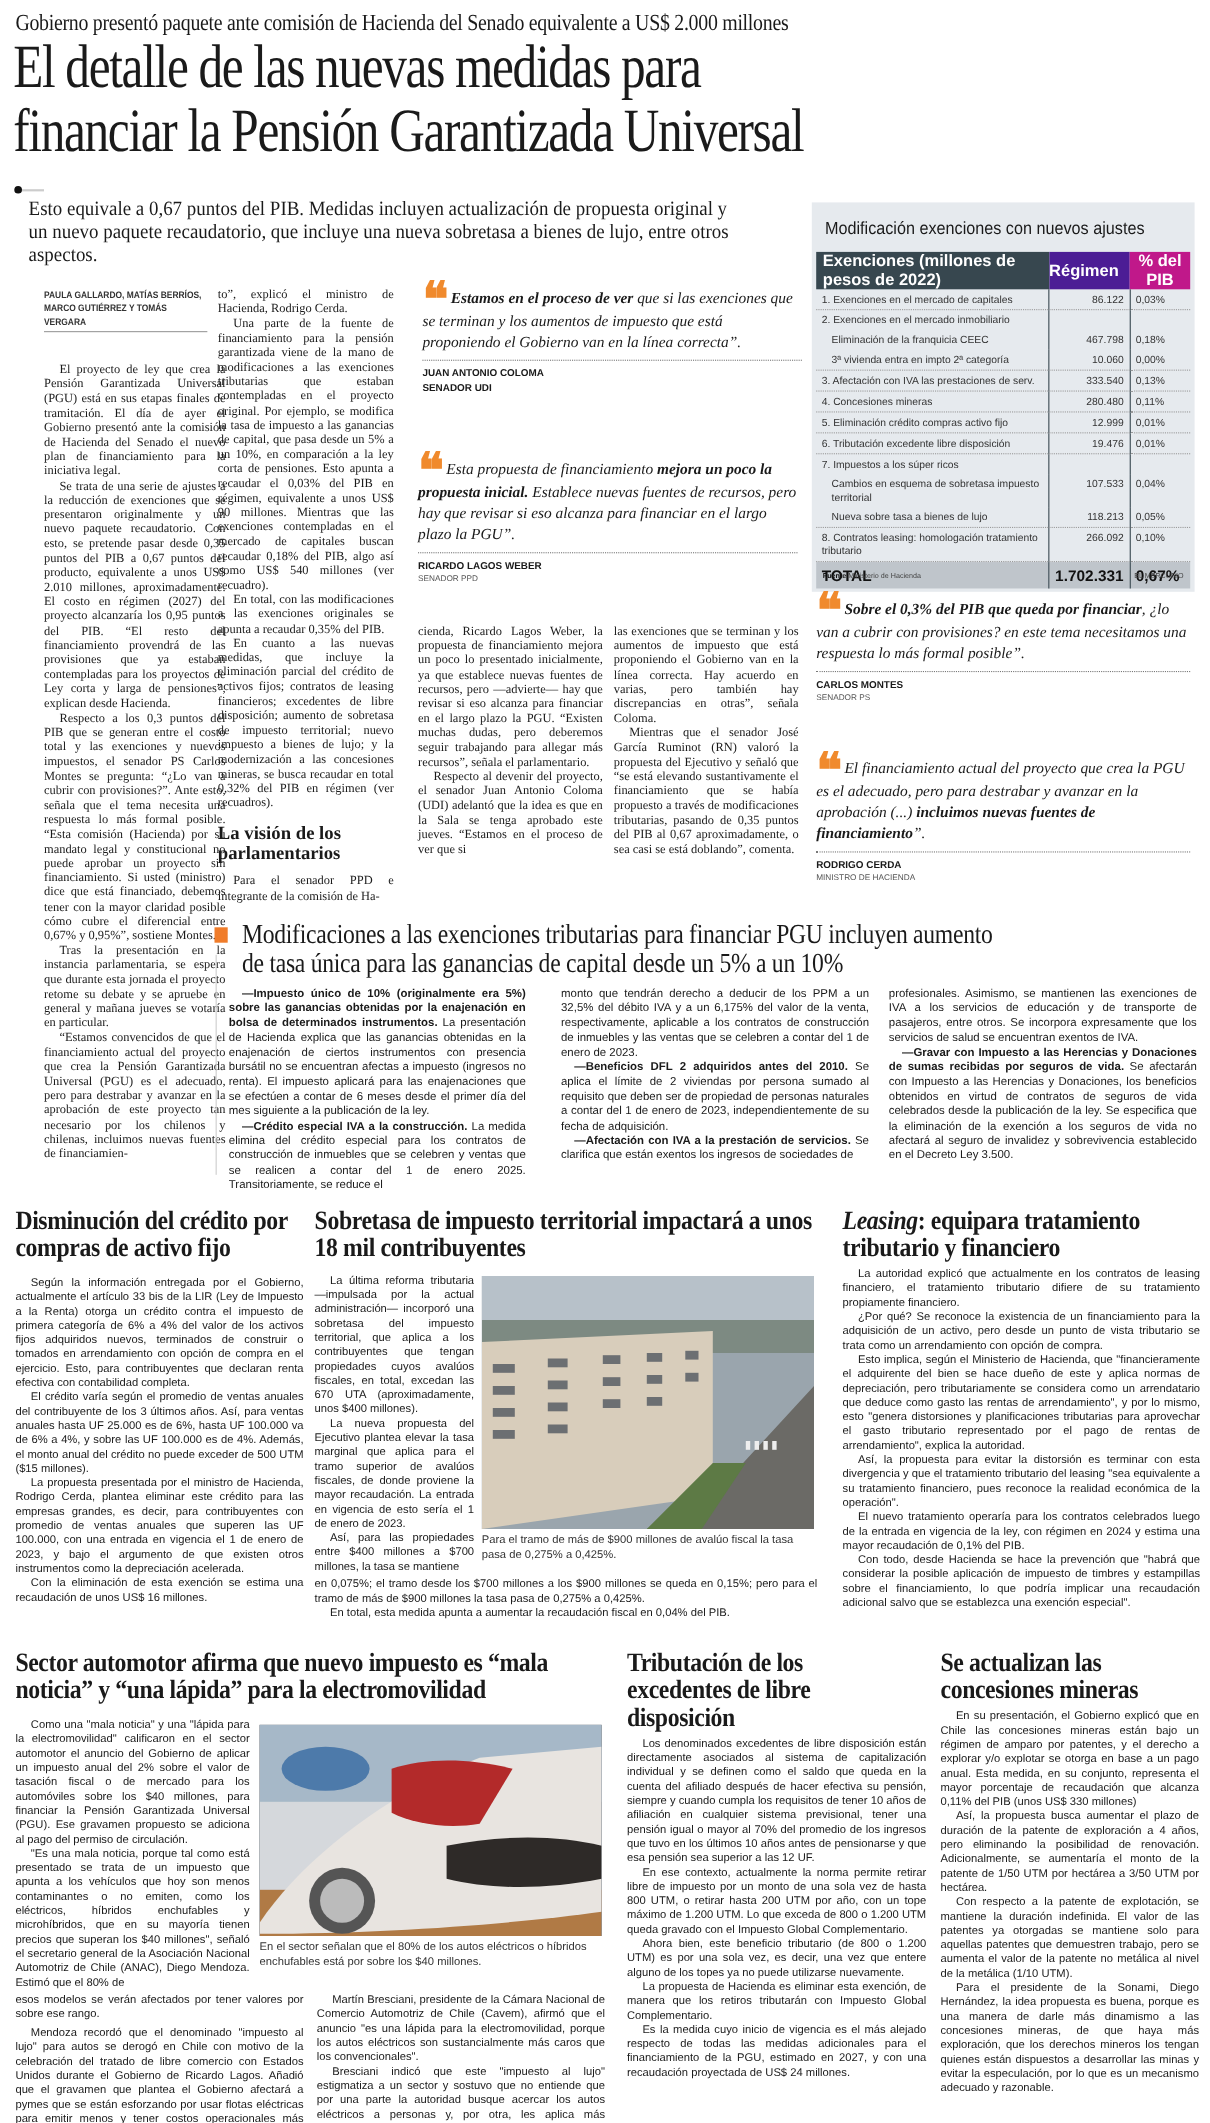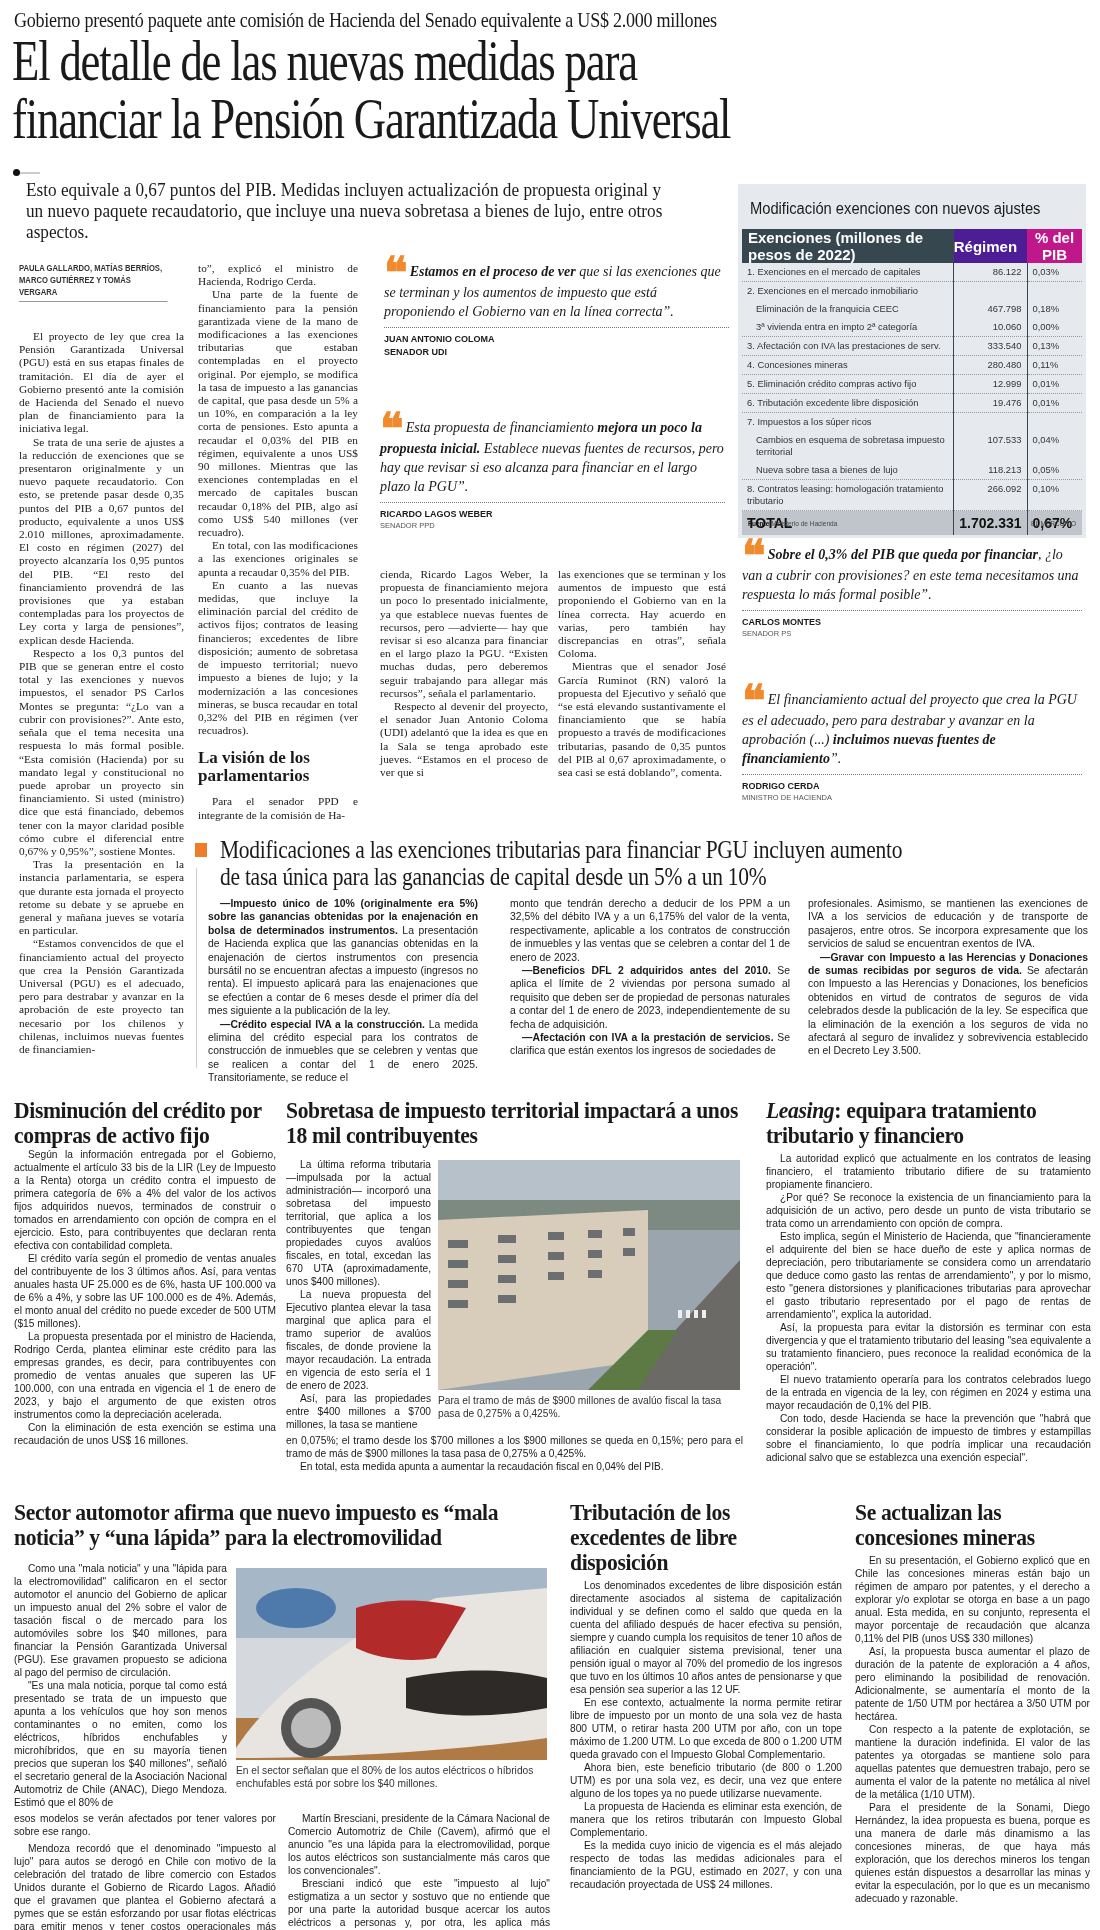--- a/index.html
+++ b/index.html
@@ -55,21 +55,21 @@
 
 <div class="abs kicker">Gobierno presentó paquete ante comisión de Hacienda del Senado equivalente a US$ 2.000 millones</div>
 <h1 class="abs headline">
   <span>El detalle de las nuevas medidas para</span><br>
   <span>financiar la Pensión Garantizada Universal</span>
 </h1>
 <div class="abs dotline"></div>
 <div class="abs dot"></div>
 <div class="abs lead">Esto equivale a 0,67 puntos del PIB. Medidas incluyen actualización de propuesta original y un nuevo paquete recaudatorio, que incluye una nueva sobretasa a bienes de lujo, entre otros aspectos.</div>
 
-<div class="abs" style="left:19px;top:262px;width:165px">
+<div class="abs" style="left:40px;top:262px;width:165px">
   <div class="byline">
     <div>PAULA GALLARDO, MATÍAS BERRÍOS,</div>
     <div>MARCO GUTIÉRREZ Y TOMÁS VERGARA</div>
   </div>
   <div class="body" style="margin-top:28px" id="mcol1">
       <p>El proyecto de ley que crea la Pensión Garantizada Universal (PGU) está en sus etapas finales de tramitación. El día de ayer el Gobierno presentó ante la comisión de Hacienda del Senado el nuevo plan de financiamiento para la iniciativa legal.</p>
       <p>Se trata de una serie de ajustes a la reducción de exenciones que se presentaron originalmente y un nuevo paquete recaudatorio. Con esto, se pretende pasar desde 0,35 puntos del PIB a 0,67 puntos del producto, equivalente a unos US$ 2.010 millones, aproximadamente. El costo en régimen (2027) del proyecto alcanzaría los 0,95 puntos del PIB. “El resto del financiamiento provendrá de las provisiones que ya estaban contempladas para los proyectos de Ley corta y larga de pensiones”, explican desde Hacienda.</p>
       <p>Respecto a los 0,3 puntos del PIB que se generan entre el costo total y las exenciones y nuevos impuestos, el senador PS Carlos Montes se pregunta: “¿Lo van a cubrir con provisiones?”. Ante esto, señala que el tema necesita una respuesta lo más formal posible. “Esta comisión (Hacienda) por su mandato legal y constitucional no puede aprobar un proyecto sin financiamiento. Si usted (ministro) dice que está financiado, debemos tener con la mayor claridad posible cómo cubre el diferencial entre 0,67% y 0,95%”, sostiene Montes.</p>
       <p>Tras la presentación en la instancia parlamentaria, se espera que durante esta jornada el proyecto retome su debate y se apruebe en general y mañana jueves se votaría en particular.</p>
       <p>“Estamos convencidos de que el financiamiento actual del proyecto que crea la Pensión Garantizada Universal (PGU) es el adecuado, pero para destrabar y avanzar en la aprobación de este proyecto tan necesario por los chilenos y chilenas, incluimos nuevas fuentes de financiamien-</p>
@@ -223,21 +223,21 @@
     <p><b>—Beneficios DFL 2 adquiridos antes del 2010.</b><span> Se aplica el límite de 2 viviendas por persona sumado al requisito que deben ser de propiedad de personas naturales a contar del 1 de enero de 2023, independientemente de su fecha de adquisición.</span></p>
     <p><b>—Afectación con IVA a la prestación de servicios.</b><span> Se clarifica que están exentos los ingresos de sociedades de</span></p>
   </div>
 <div class="abs sec2col" style="left:808px;top:897px;width:280px" id="s2c3">
     <p style="text-indent: 0px;"><b></b><span>profesionales. Asimismo, se mantienen las exenciones de IVA a los servicios de educación y de transporte de pasajeros, entre otros. Se incorpora expresamente que los servicios de salud se encuentran exentos de IVA.</span></p>
     <p><b>—Gravar con Impuesto a las Herencias y Donaciones de sumas recibidas por seguros de vida.</b><span> Se afectarán con Impuesto a las Herencias y Donaciones, los beneficios obtenidos en virtud de contratos de seguros de vida celebrados desde la publicación de la ley. Se especifica que la eliminación de la exención a los seguros de vida no afectará al seguro de invalidez y sobrevivencia establecido en el Decreto Ley 3.500.</span></p>
   </div>
 
 <div class="abs" style="left:14px;top:1098px;width:262px">
   <h2 class="bhead" style="width:290px">Disminución del crédito por compras de activo fijo</h2>
-  <div class="narrow" style="margin-top:0" id="baf">
+  <div class="narrow" style="margin-top:12px" id="baf">
       <p>Según la información entregada por el Gobierno, actualmente el artículo 33 bis de la LIR (Ley de Impuesto a la Renta) otorga un crédito contra el impuesto de primera categoría de 6% a 4% del valor de los activos fijos adquiridos nuevos, terminados de construir o tomados en arrendamiento con opción de compra en el ejercicio. Esto, para contribuyentes que declaran renta efectiva con contabilidad completa.</p>
       <p>El crédito varía según el promedio de ventas anuales del contribuyente de los 3 últimos años. Así, para ventas anuales hasta UF 25.000 es de 6%, hasta UF 100.000 va de 6% a 4%, y sobre las UF 100.000 es de 4%. Además, el monto anual del crédito no puede exceder de 500 UTM ($15 millones).</p>
       <p>La propuesta presentada por el ministro de Hacienda, Rodrigo Cerda, plantea eliminar este crédito para las empresas grandes, es decir, para contribuyentes con promedio de ventas anuales que superen las UF 100.000, con una entrada en vigencia el 1 de enero de 2023, y bajo el argumento de que existen otros instrumentos como la depreciación acelerada.</p>
       <p>Con la eliminación de esta exención se estima una recaudación de unos US$ 16 millones.</p>
     </div>
 </div>
 
 <div class="abs" style="left:286px;top:1098px;width:460px">
   <h2 class="bhead" style="width:510px">Sobretasa de impuesto territorial impactará a unos 18 mil contribuyentes</h2>
   <div class="narrow" style="position:absolute;top:60px;left:0;width:145px" id="bter">

